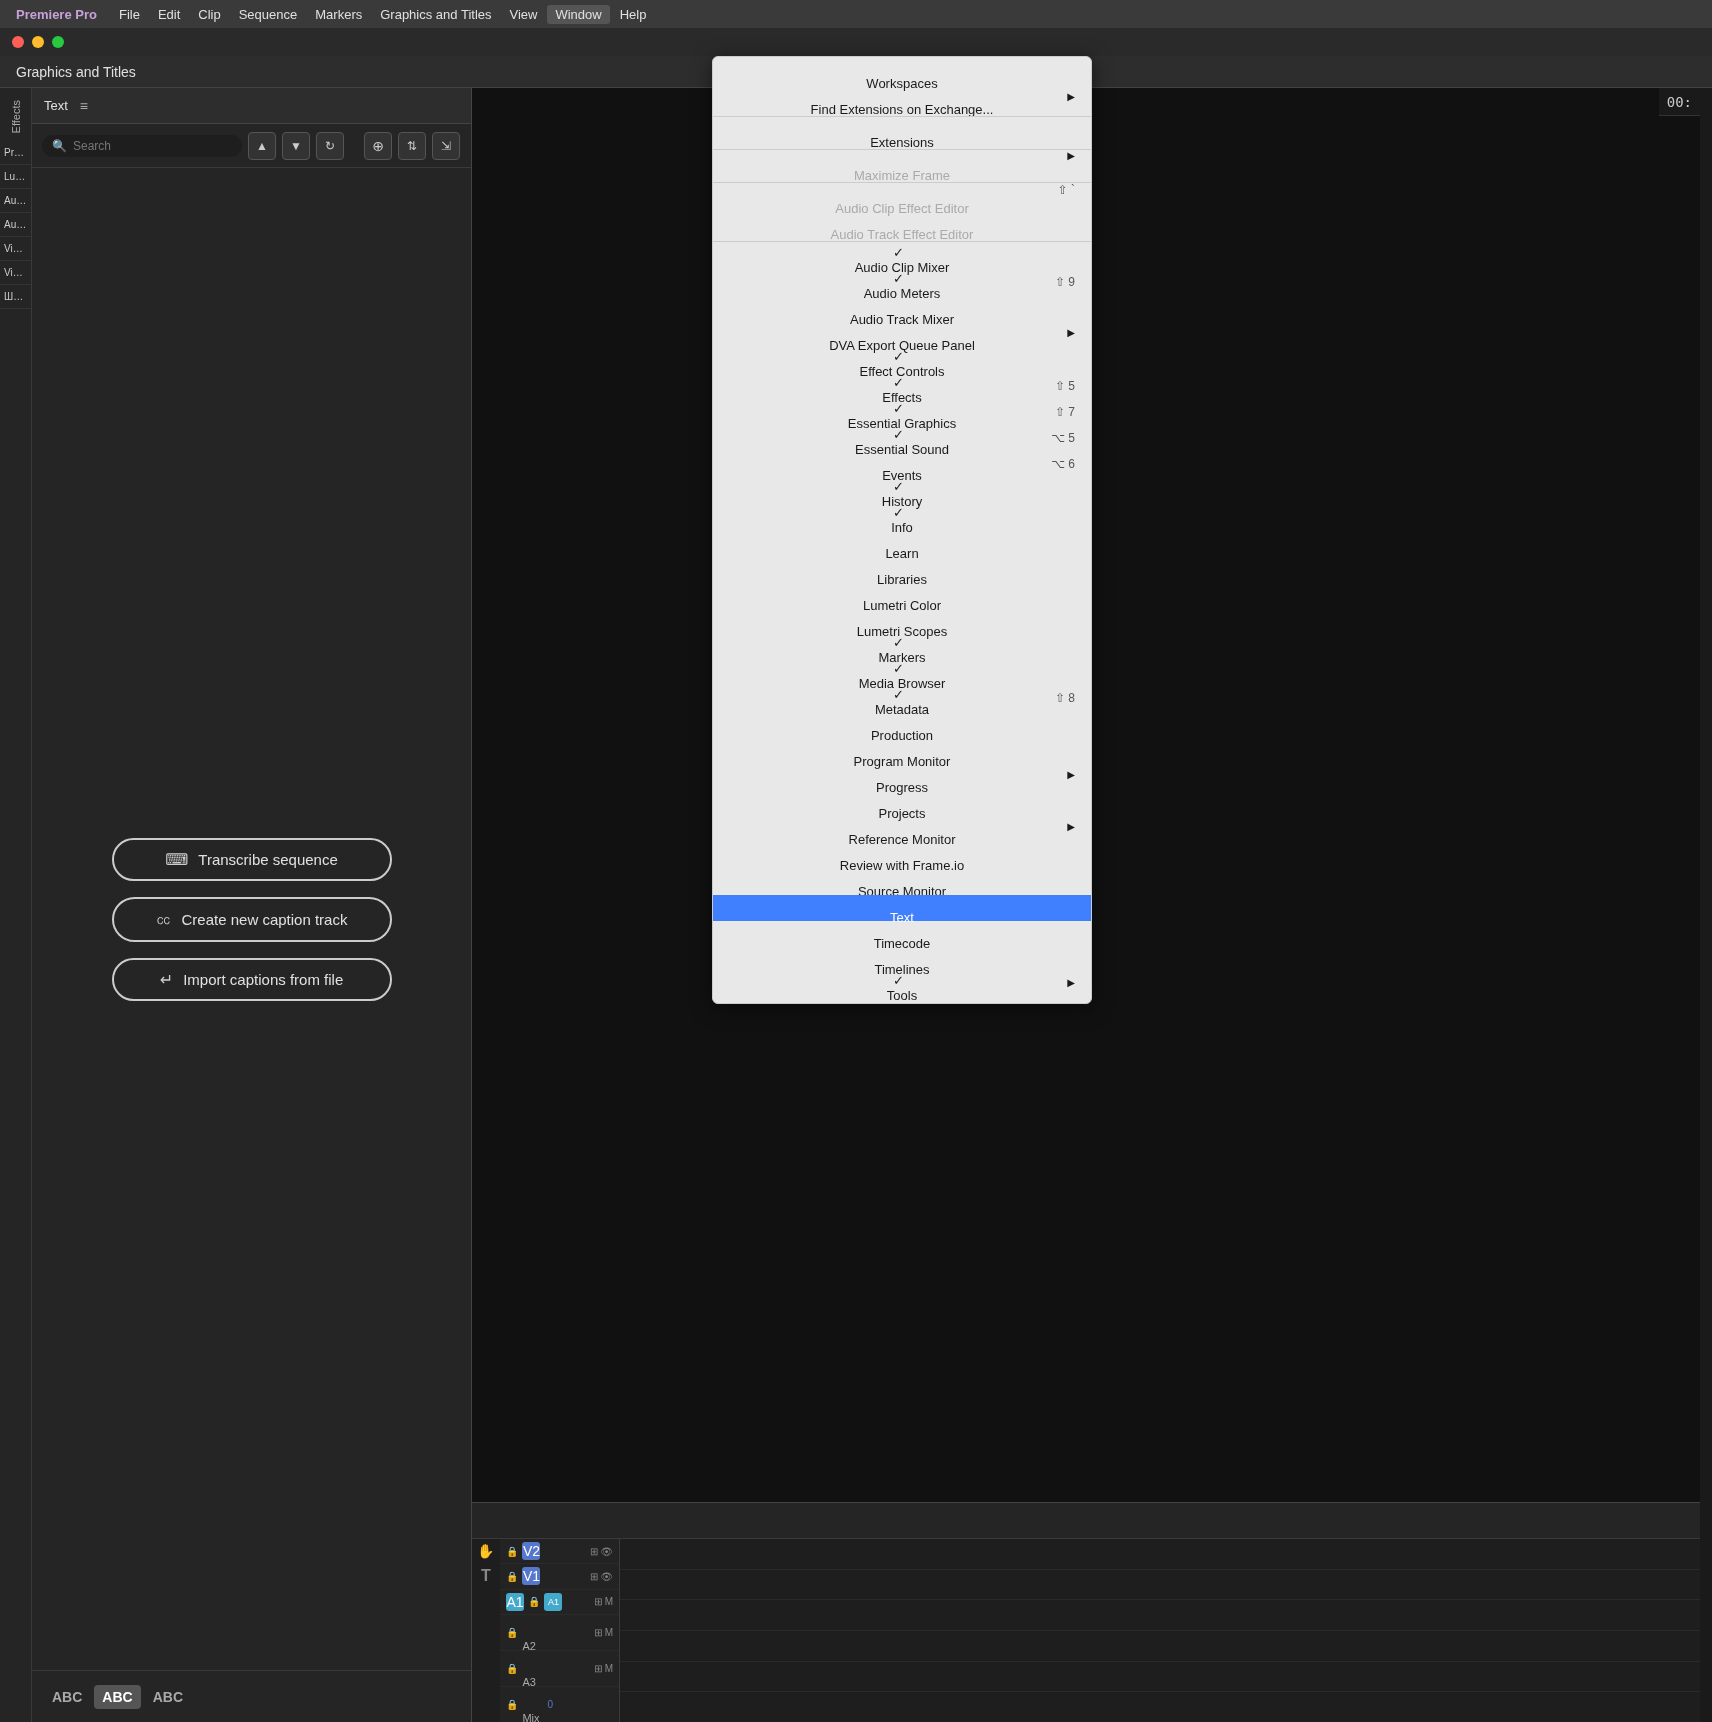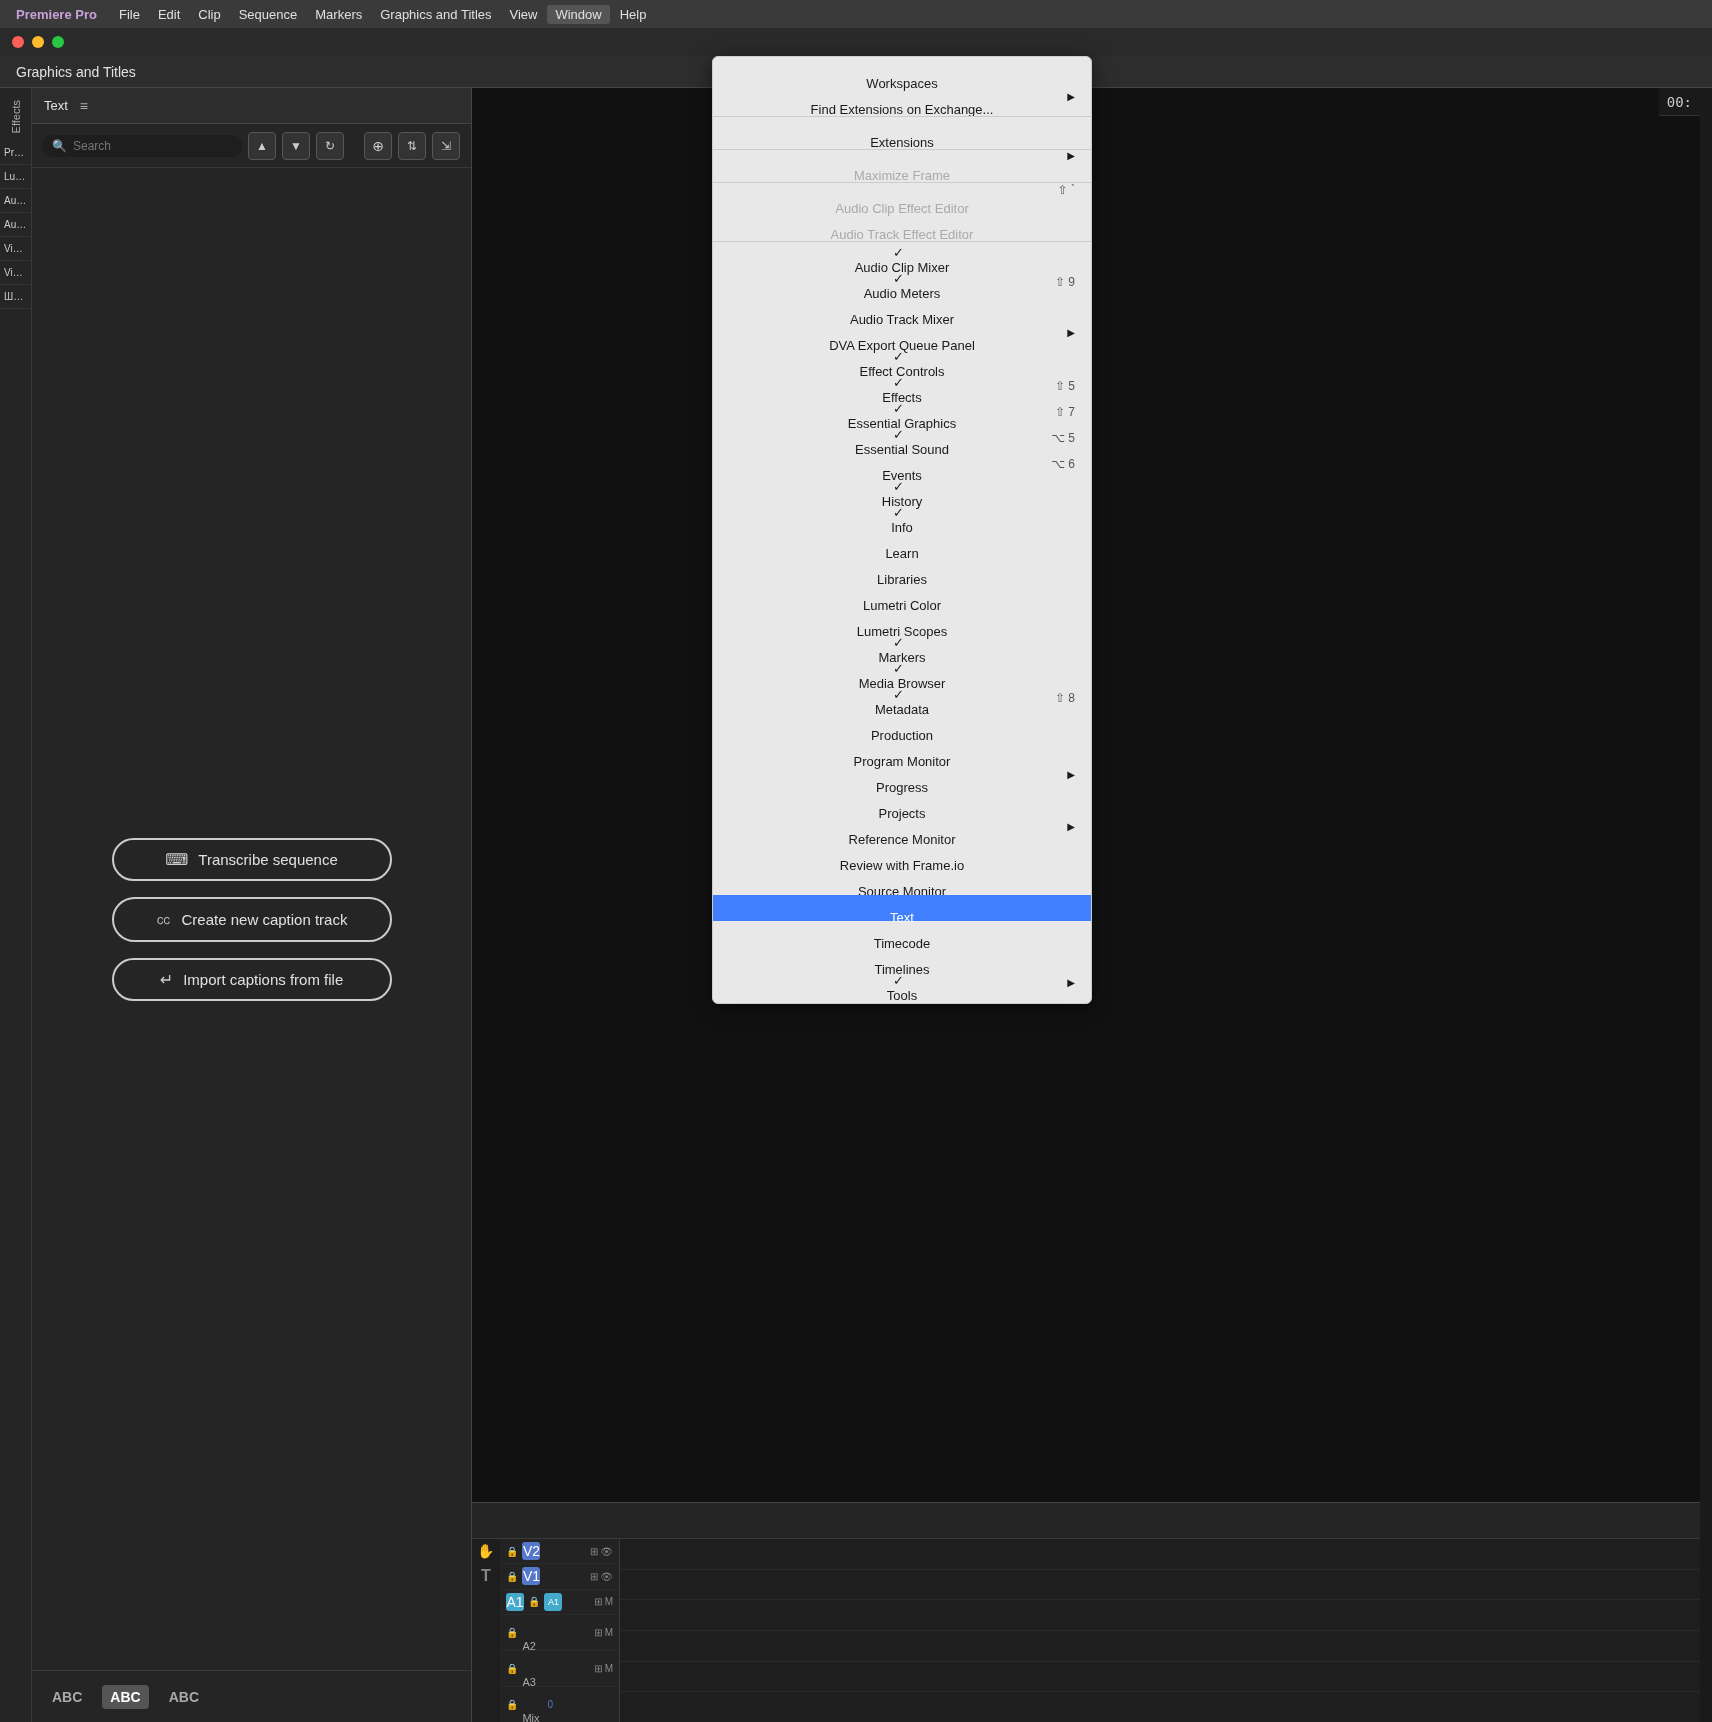--- a/index.html
+++ b/index.html
@@ -235,21 +235,21 @@
     }
 
     
     .abc-bar {
       height: 52px;
       background: #252525;
       border-top: 1px solid #3a3a3a;
       display: flex;
       align-items: center;
       padding: 0 12px;
-      gap: 12px;
+      gap: 4px;
     }
     .abc-item {
       color: #aaa;
       font-size: 14px;
       font-weight: bold;
       padding: 4px 8px;
       cursor: pointer;
       border-radius: 4px;
     }
     .abc-item.active {

